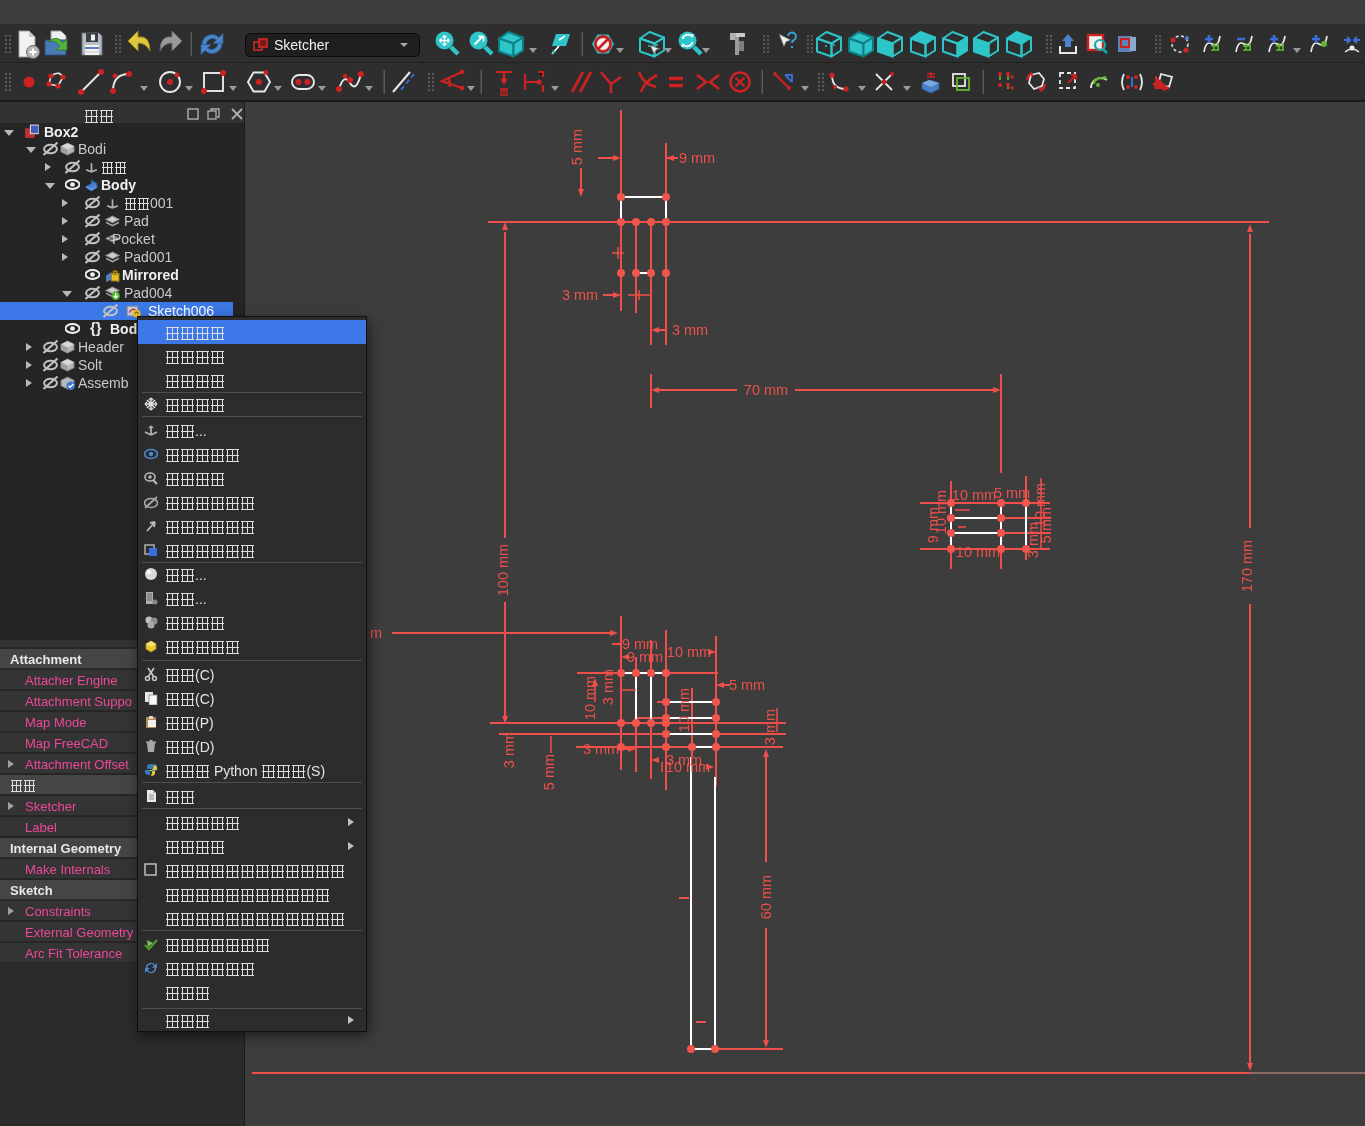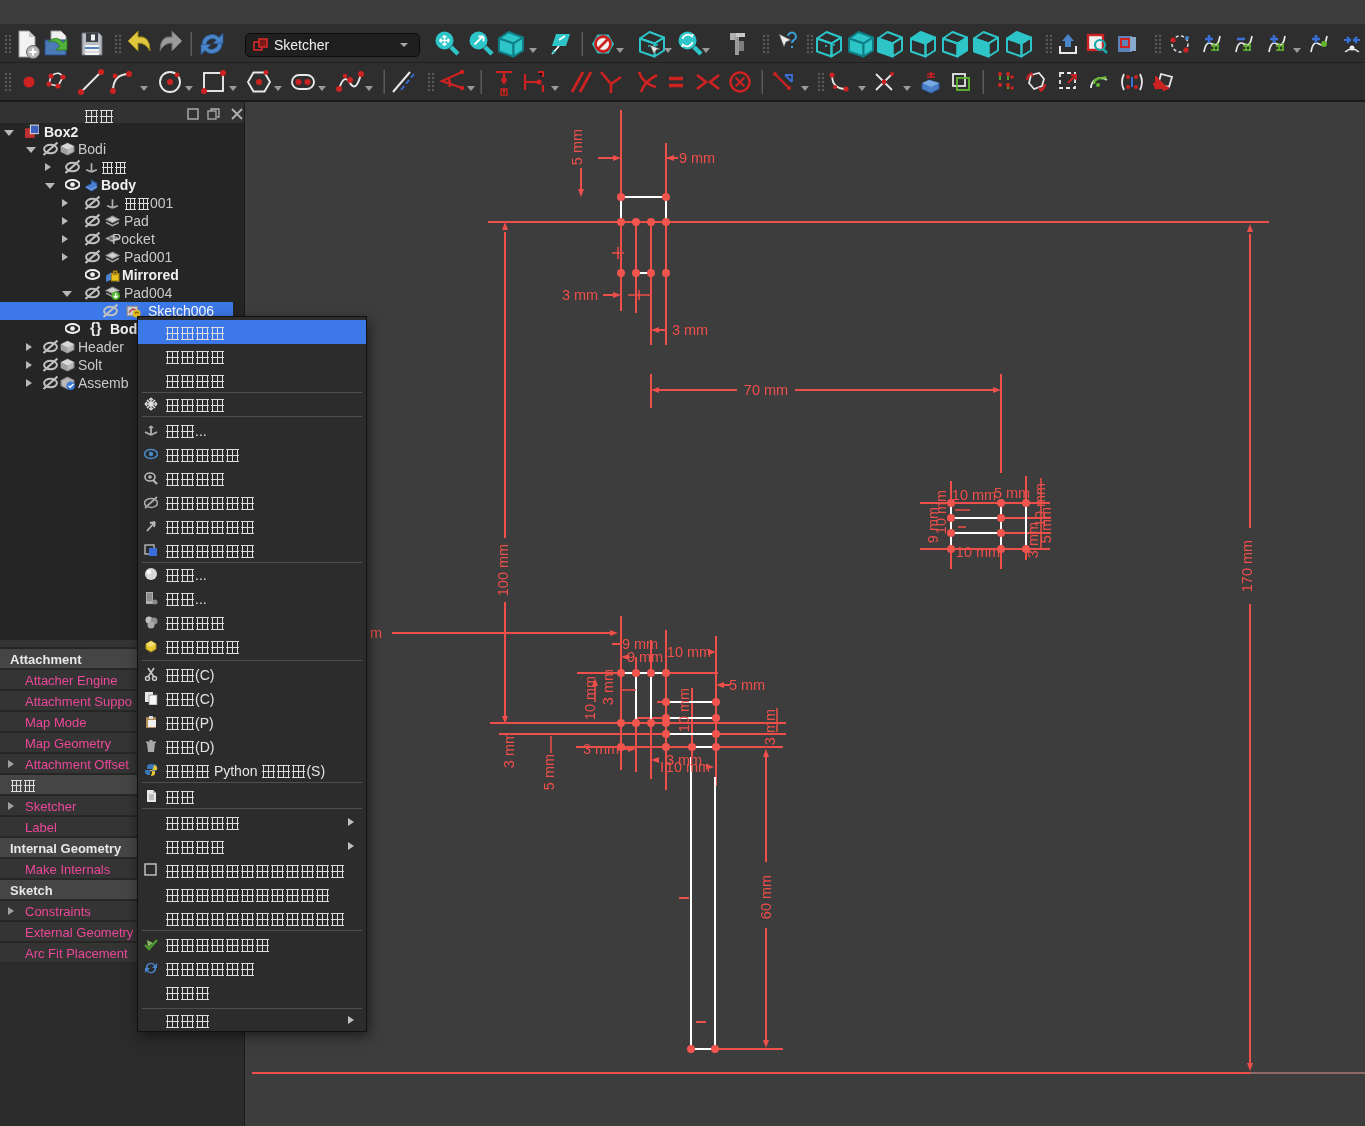--- a/index.html
+++ b/index.html
@@ -930,21 +930,21 @@
         <div class="prow pitm" style="top:30px">
           <span class="ptx" style="left:25px">Attacher Engine</span>
         </div>
         <div class="prow pitm" style="top:51px">
           <span class="ptx" style="left:25px">Attachment Suppo</span>
         </div>
         <div class="prow pitm" style="top:72px">
           <span class="ptx" style="left:25px">Map Mode</span>
         </div>
         <div class="prow pitm" style="top:93px">
-          <span class="ptx" style="left:25px">Map Geometry</span>
+          <span class="ptx" style="left:25px">Map FreeCAD</span>
         </div>
         <div class="prow pitm" style="top:114px">
           <span class="pa"></span>
           <span class="ptx" style="left:25px">Attachment Offset</span>
         </div>
         <div class="prow phdr" style="top:135px">
           <span class="ptx" style="left:10px;font-weight:bold"><i class="c"></i><i class="c"></i></span>
         </div>
         <div class="prow pitm" style="top:156px">
           <span class="pa"></span>
@@ -963,21 +963,21 @@
           <span class="ptx" style="left:10px;font-weight:bold;color:#e8e8e8">Sketch</span>
         </div>
         <div class="prow pitm" style="top:261px">
           <span class="pa"></span>
           <span class="ptx" style="left:25px">Constraints</span>
         </div>
         <div class="prow pitm" style="top:282px">
           <span class="ptx" style="left:25px">External Geometry</span>
         </div>
         <div class="prow pitm" style="top:303px">
-          <span class="ptx" style="left:25px">Arc Fit Placement</span>
+          <span class="ptx" style="left:25px">Arc Fit Tolerance</span>
         </div>
       </div>
  </div>
  <div id="menu">
       <div class="mi hl" style="top:3px">
         <span class="mic"></span>
         <span class="mtx"><i class="c"></i><i class="c"></i><i class="c"></i><i class="c"></i></span>
       </div>
       <div class="mi" style="top:27px">
         <span class="mic"></span>

